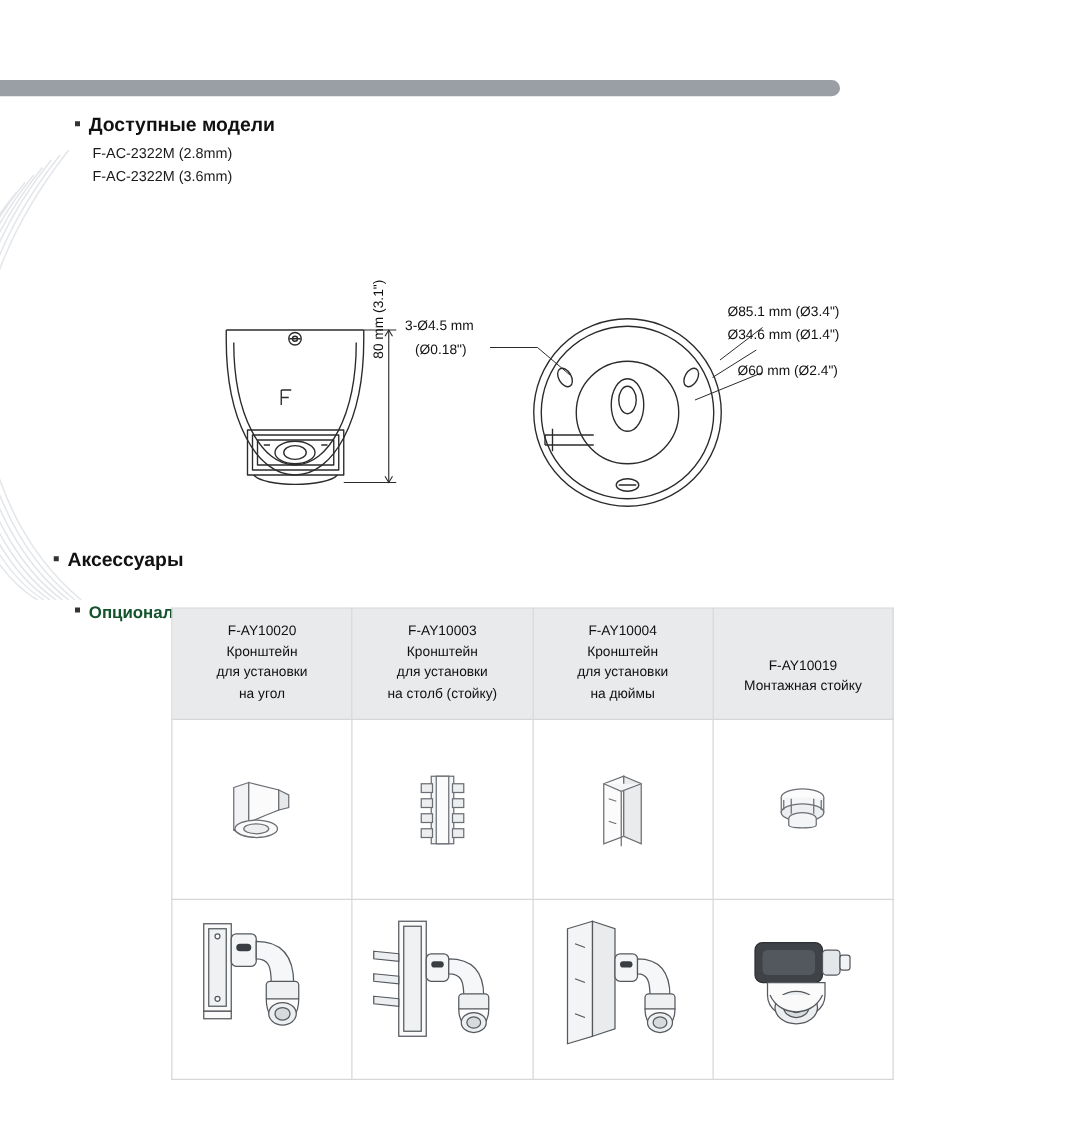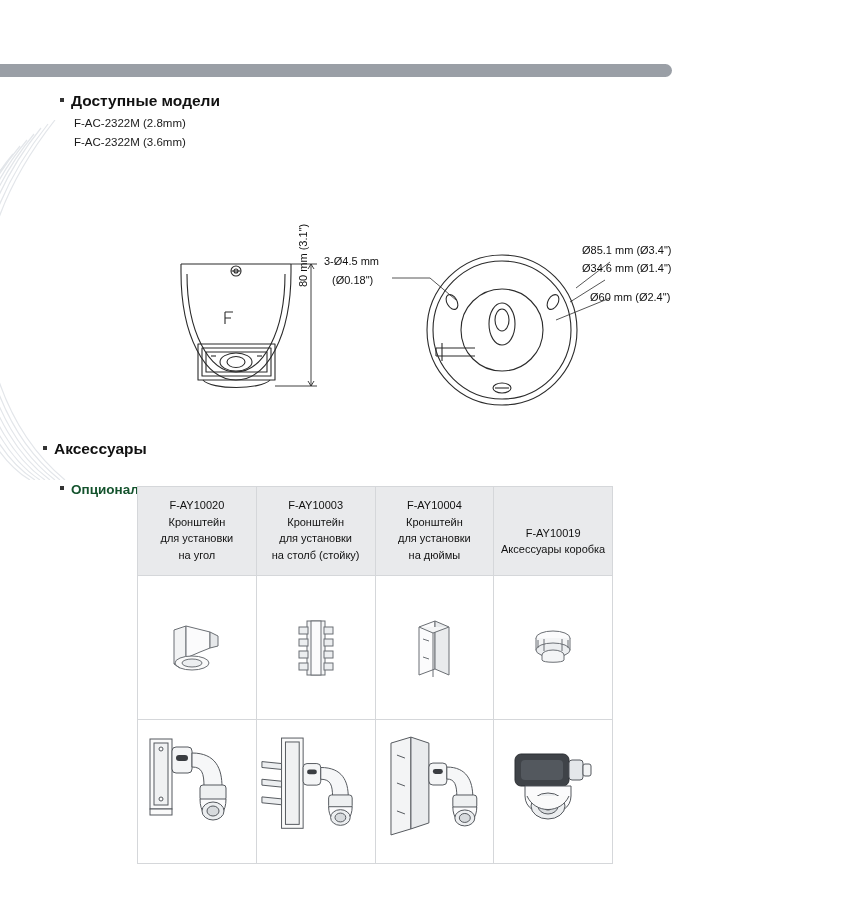--- a/index.html
+++ b/index.html
@@ -98,21 +98,21 @@
     position: absolute;
     font-size: 11px;
     color: #111;
     white-space: nowrap;
   }
 
   
   .acc-table {
     position: absolute;
     left: 137px; top: 486px;
-    width: 476px;
+    width: 578px;
     border-collapse: collapse;
     table-layout: fixed;
   }
   .acc-table th, .acc-table td {
     border: 1px solid #d5d7da;
   }
   .acc-table thead th {
     background: #e9eaec;
     font-size: 11px;
     font-weight: normal;
@@ -280,21 +280,21 @@
           <div>на столб (стойку)</div>
         </th>
         <th>
           <div>F-AY10004</div>
           <div>Кронштейн</div>
           <div>для установки</div>
           <div>на дюймы</div>
         </th>
         <th>
           <div style="padding-top:22px">F-AY10019</div>
-          <div>Аксессуары коробка</div>
+          <div>Монтажная стойку</div>
         </th>
       </tr>
     </thead>
     <tbody>
 
       <tr>
         <td>
           <div class="acc-cell-inner">
             <svg width="74" height="60" viewBox="0 0 74 60">
               <g fill="#f2f3f4" stroke="#6b6f74" stroke-width="1">

